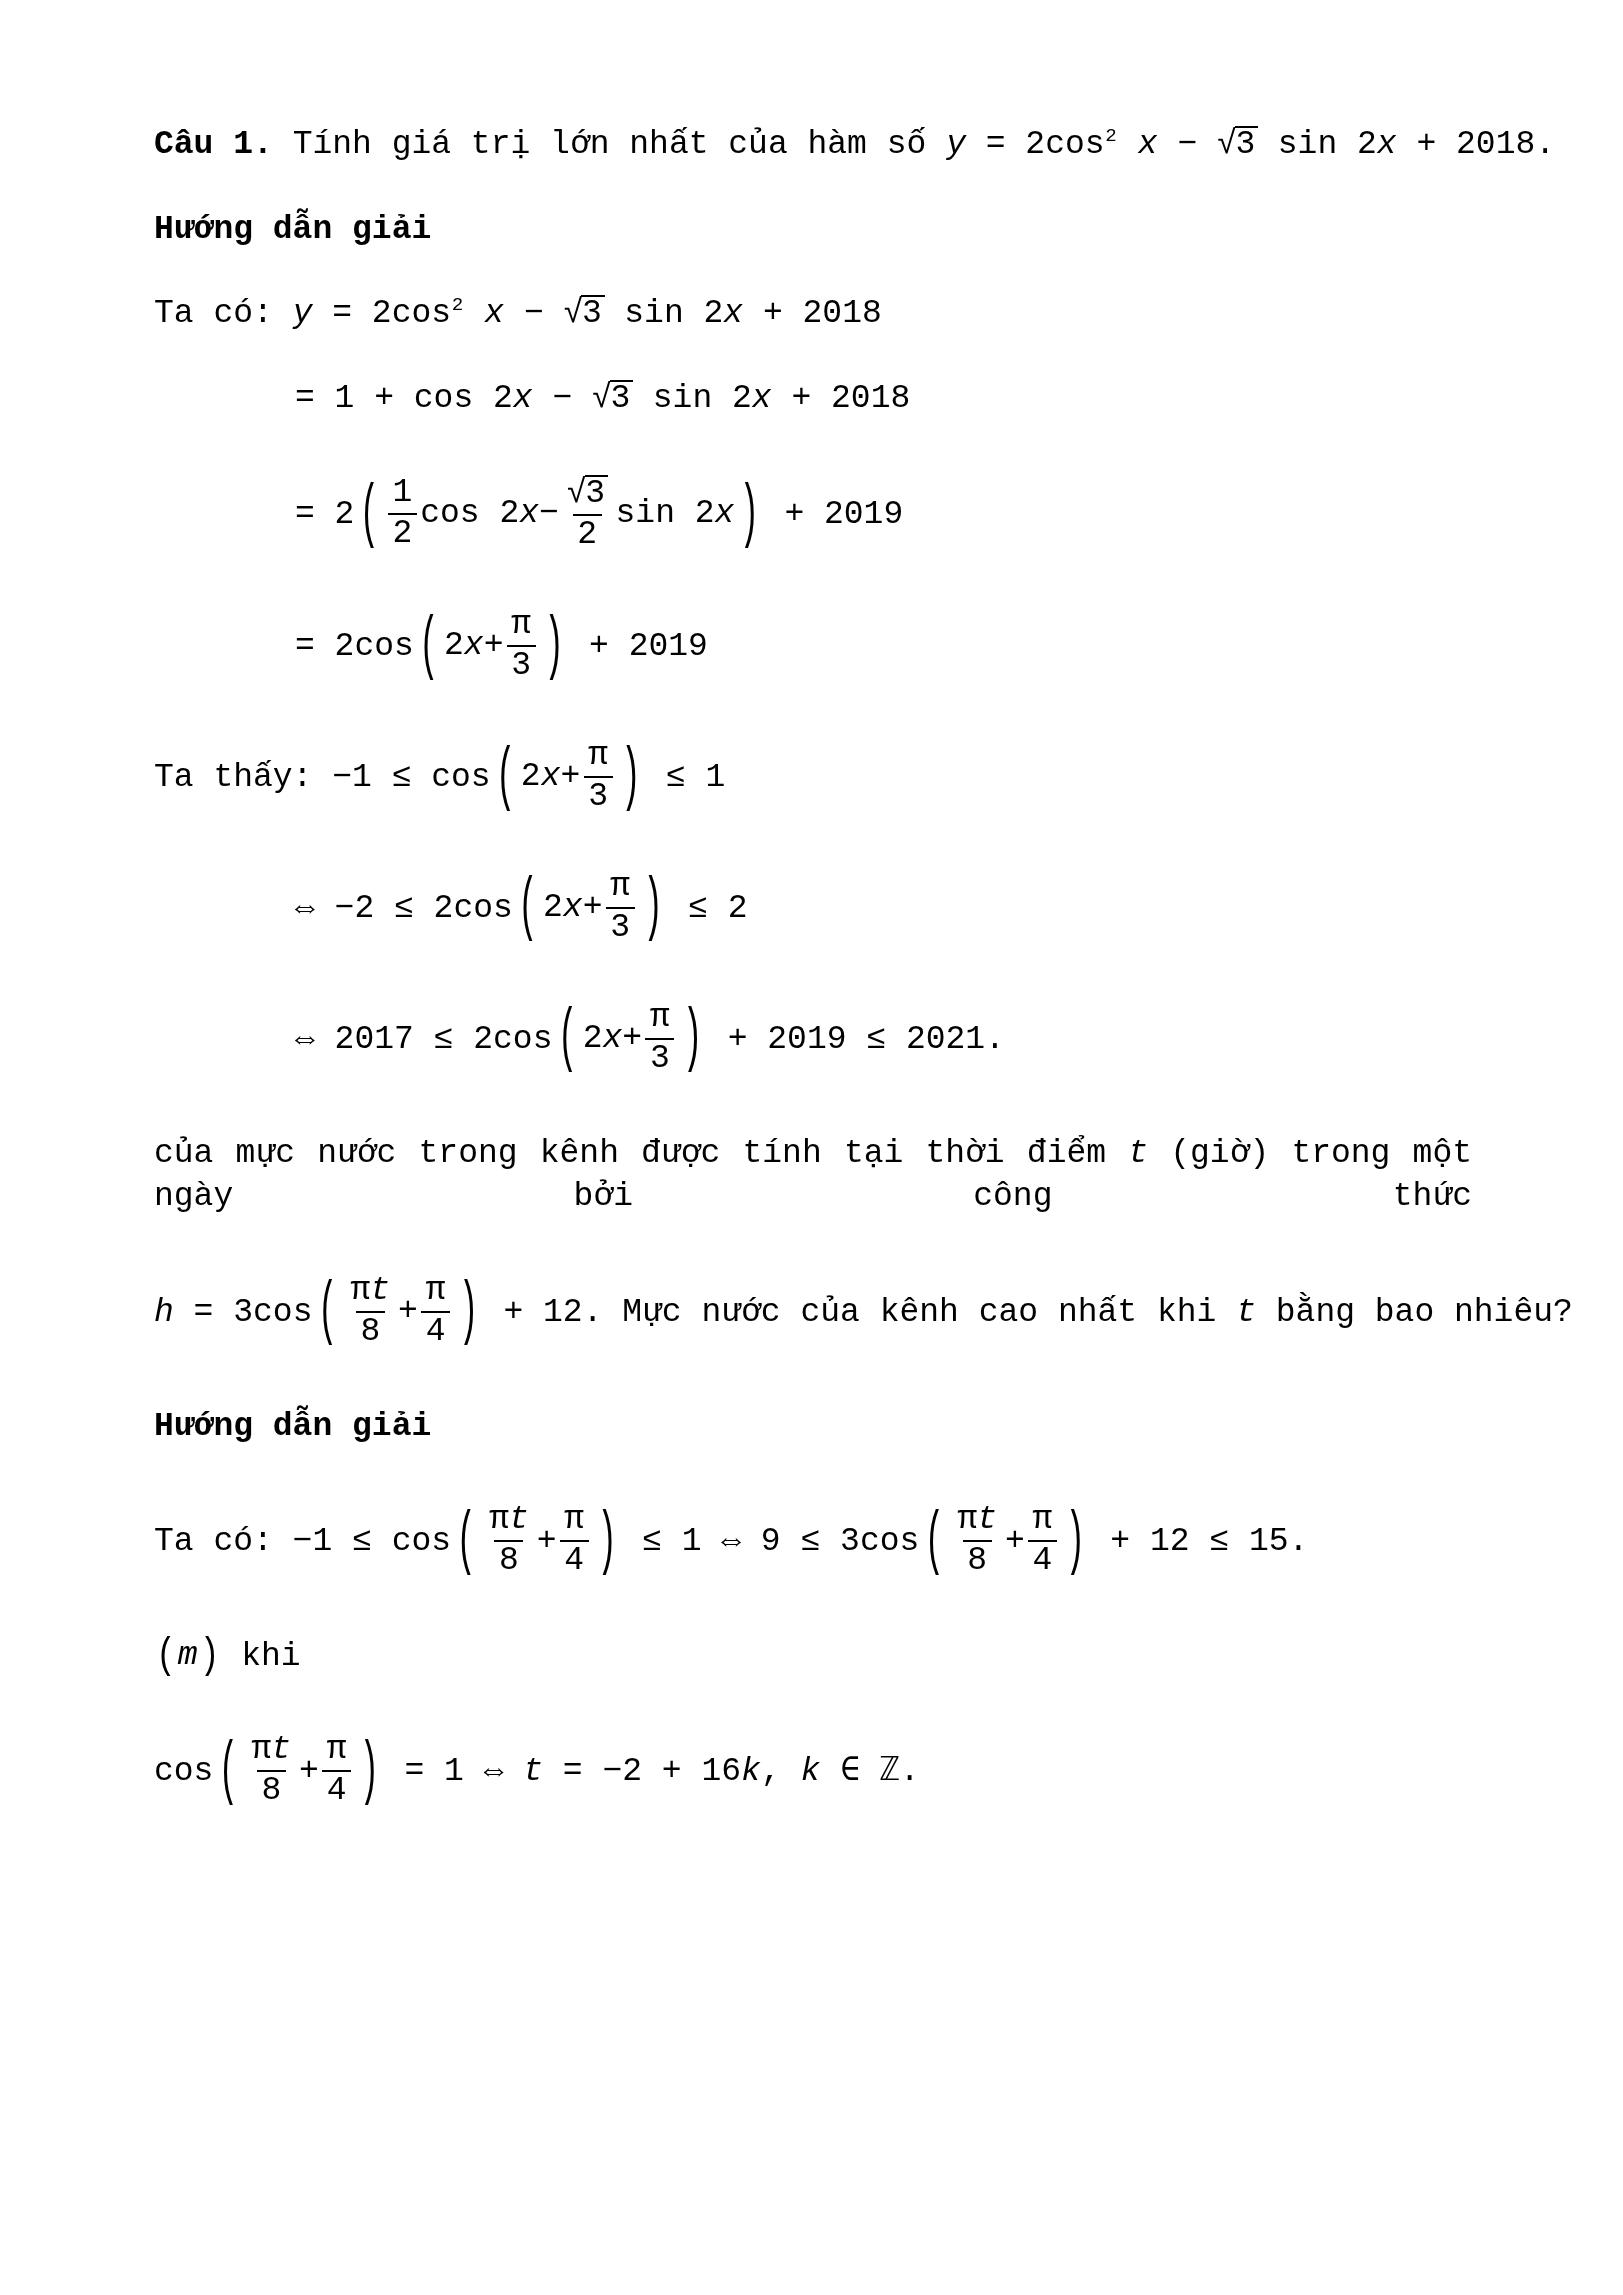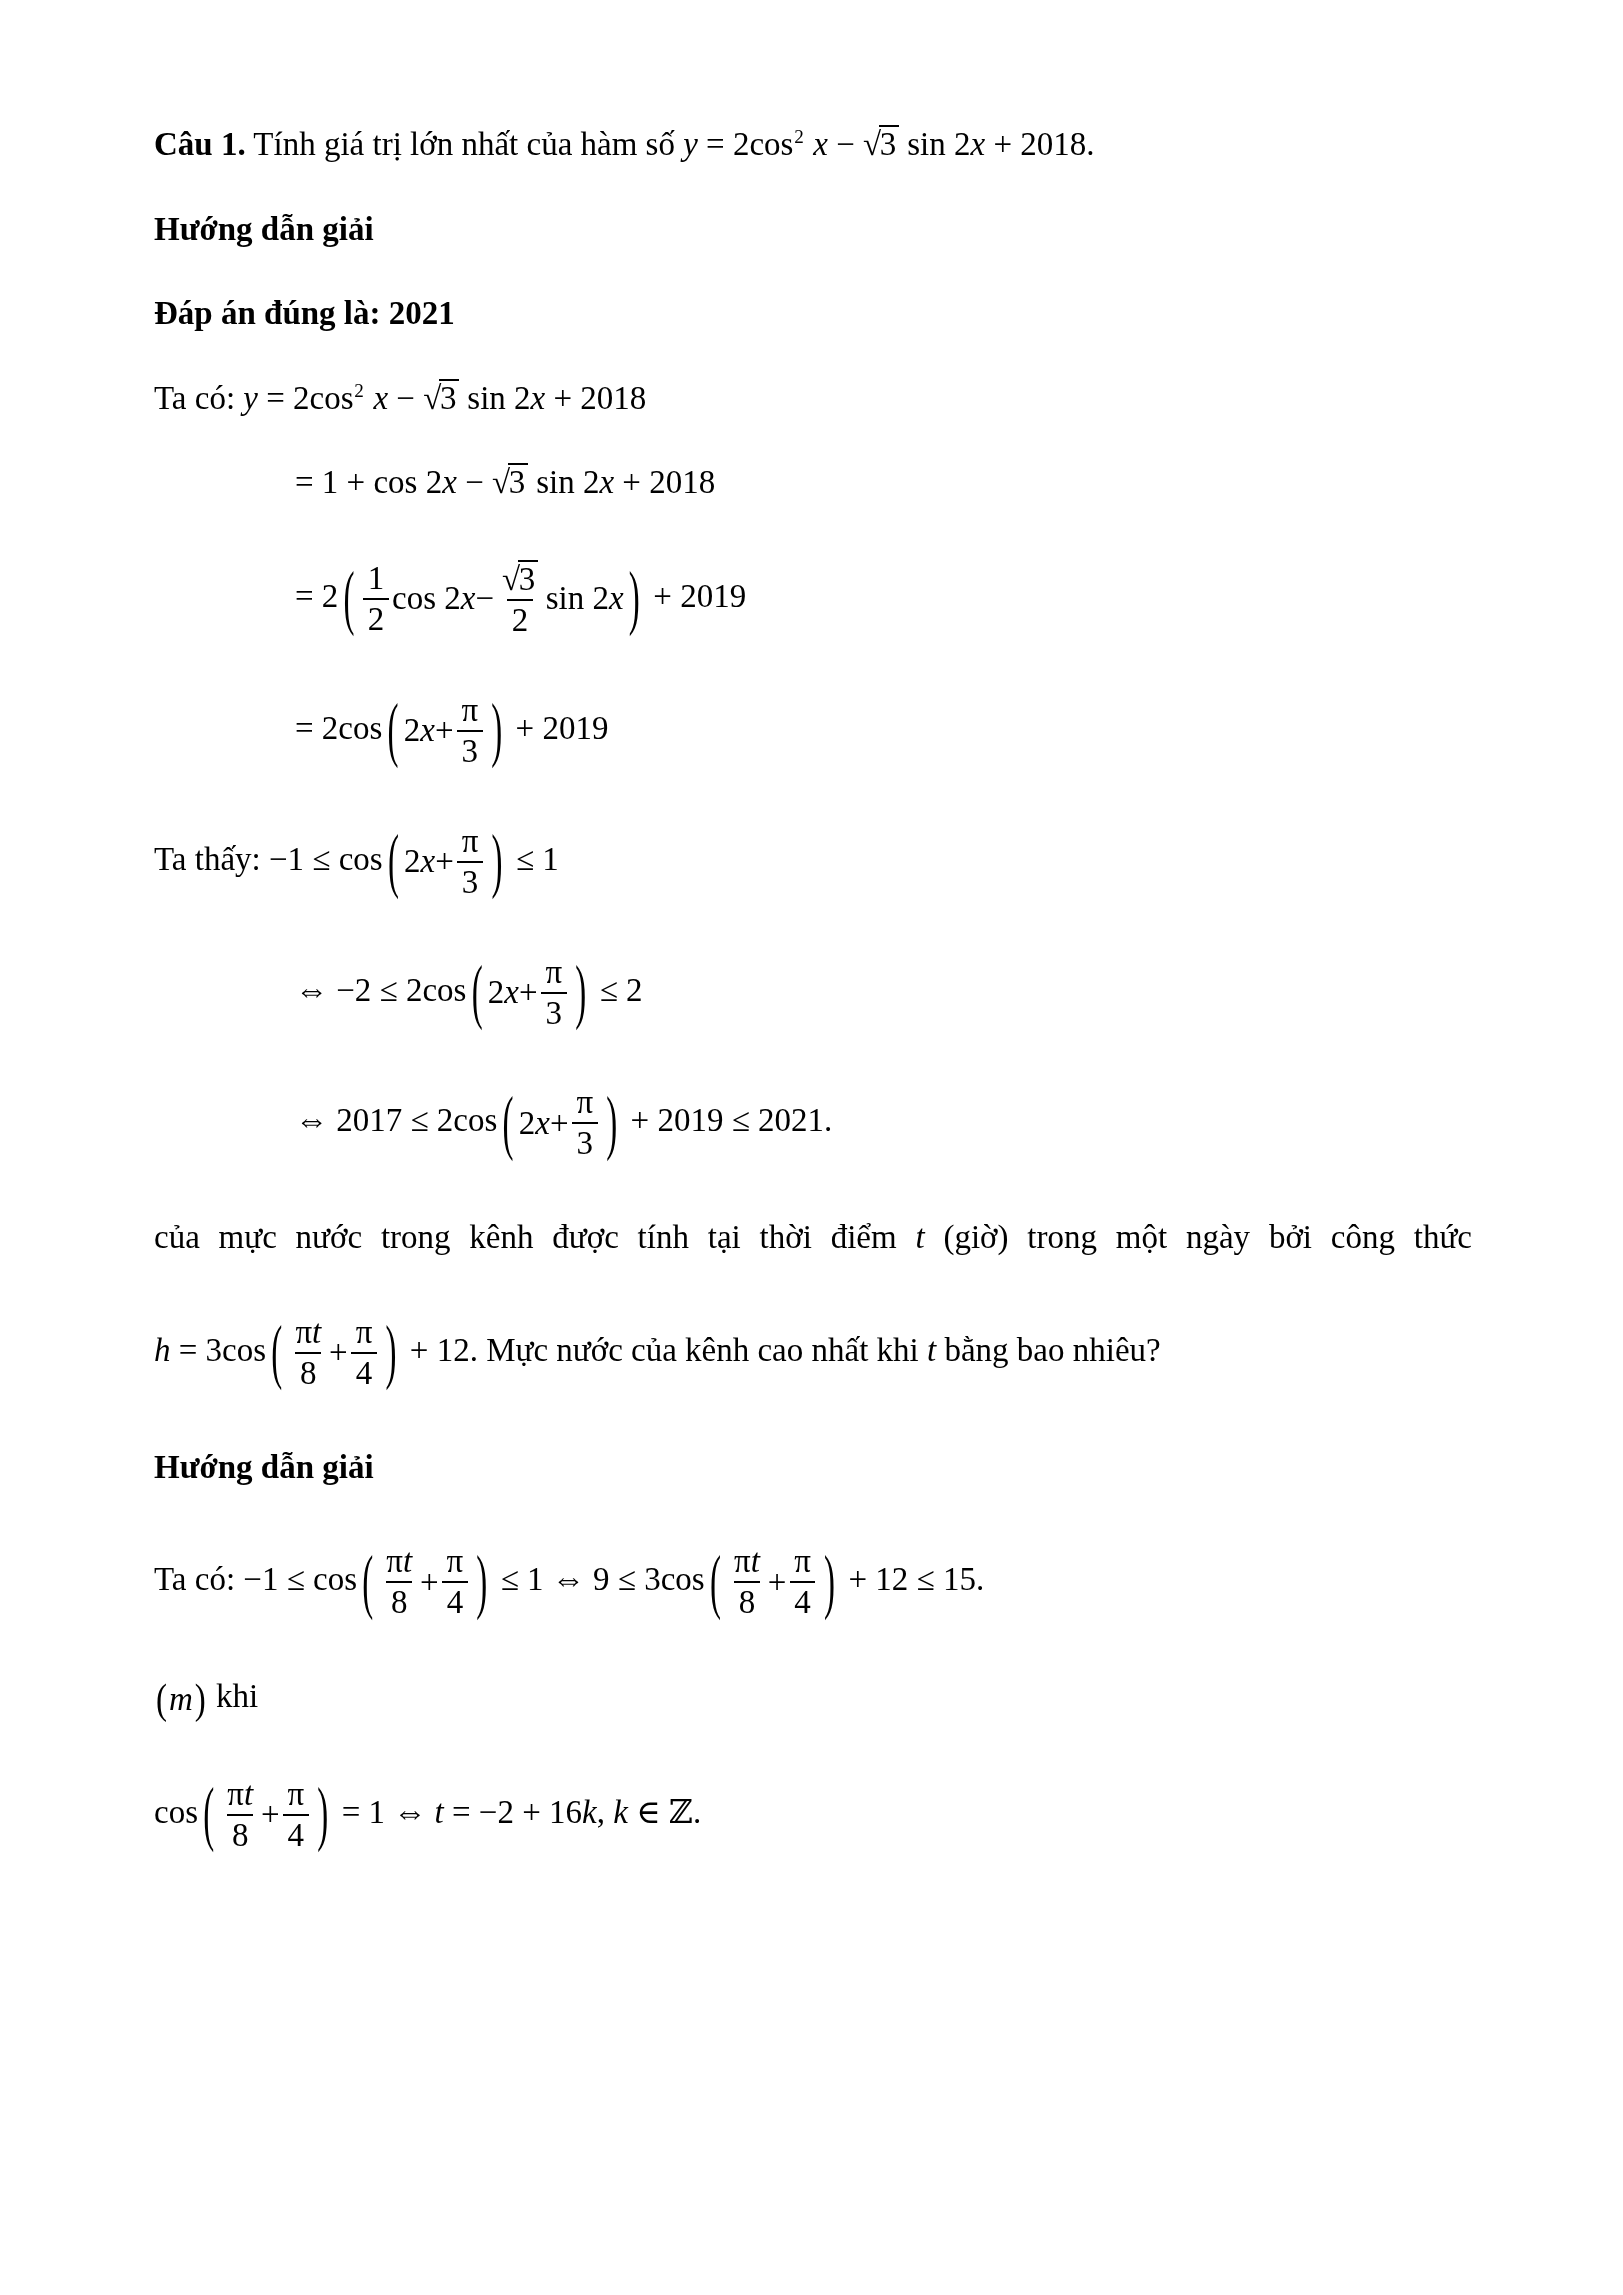--- a/index.html
+++ b/index.html
@@ -4,21 +4,21 @@
 <style>
   html, body { margin:0; padding:0; }
   body {
     width:1623px; height:2295px;
     background:#ffffff; color:#000000;
     font-family:"Liberation Serif","DejaVu Serif",serif;
     font-size:33px; line-height:1.32;
     overflow:hidden;
   }
   .doc { padding:123px 151px 0 154px; box-sizing:border-box; }
-  .block { margin:0 0 41px 0; }
+  .block { margin:0 0 41px 0;font-family:Liberation Mono, monospace; }
   .tall { margin-top:55px; margin-bottom:55px; }
   .indent { padding-left:141px; }
   .nowrap { white-space:nowrap; }
   .just { text-align:justify; text-align-last:justify; }
   .bold { font-weight:700; }
   .it { font-style:italic; }
   sup { font-size:58%; line-height:0; vertical-align:super; margin:0 1.3px 0 0.7px; }
   .frac {
     display:inline-flex; flex-direction:column; align-items:center;
     vertical-align:middle; margin:0 3.3px; line-height:1.06; text-align:center;
@@ -33,21 +33,20 @@
   .par { display:inline-block; line-height:1; transform-origin:50% 50%; font-weight:400; }
   .par.t { transform:scaleY(2.15); margin:0 5.2px; }
   .par.m { transform:scaleY(1.28); margin:0 2px; }
 </style>
 </head>
 <body>
 
 <div class="doc" id="doc">
     <div class="block nowrap"><span class="bold">Câu 1.</span><span> Tính giá trị lớn nhất của hàm số </span><span class="it">y</span><span> = 2cos</span><sup>2</sup><span> </span><span class="it">x</span><span> − </span><span class="sqrt"><span class="sq-r">√</span><span class="sq-b">3</span></span><span> sin 2</span><span class="it">x</span><span> + 2018.</span></div>
     <div class="block"><span class="bold">Hướng dẫn giải</span></div>
-    <div class="block"><span class="bold">Đáp án đúng là: 2021</span></div>
     <div class="block nowrap"><span>Ta có: </span><span class="it">y</span><span> = 2cos</span><sup>2</sup><span> </span><span class="it">x</span><span> − </span><span class="sqrt"><span class="sq-r">√</span><span class="sq-b">3</span></span><span> sin 2</span><span class="it">x</span><span> + 2018</span></div>
     <div class="block indent nowrap"><span>= 1 + cos 2</span><span class="it">x</span><span> − </span><span class="sqrt"><span class="sq-r">√</span><span class="sq-b">3</span></span><span> sin 2</span><span class="it">x</span><span> + 2018</span></div>
     <div class="block indent tall nowrap"><span>= 2</span><span class="grp">
         <span class="par t">(</span>
         <span class="grp-c">
           <span class="frac">
             <span class="fr-n"><span>1</span></span>
             <span class="fr-d"><span>2</span></span>
           </span>
           <span> cos 2</span>

